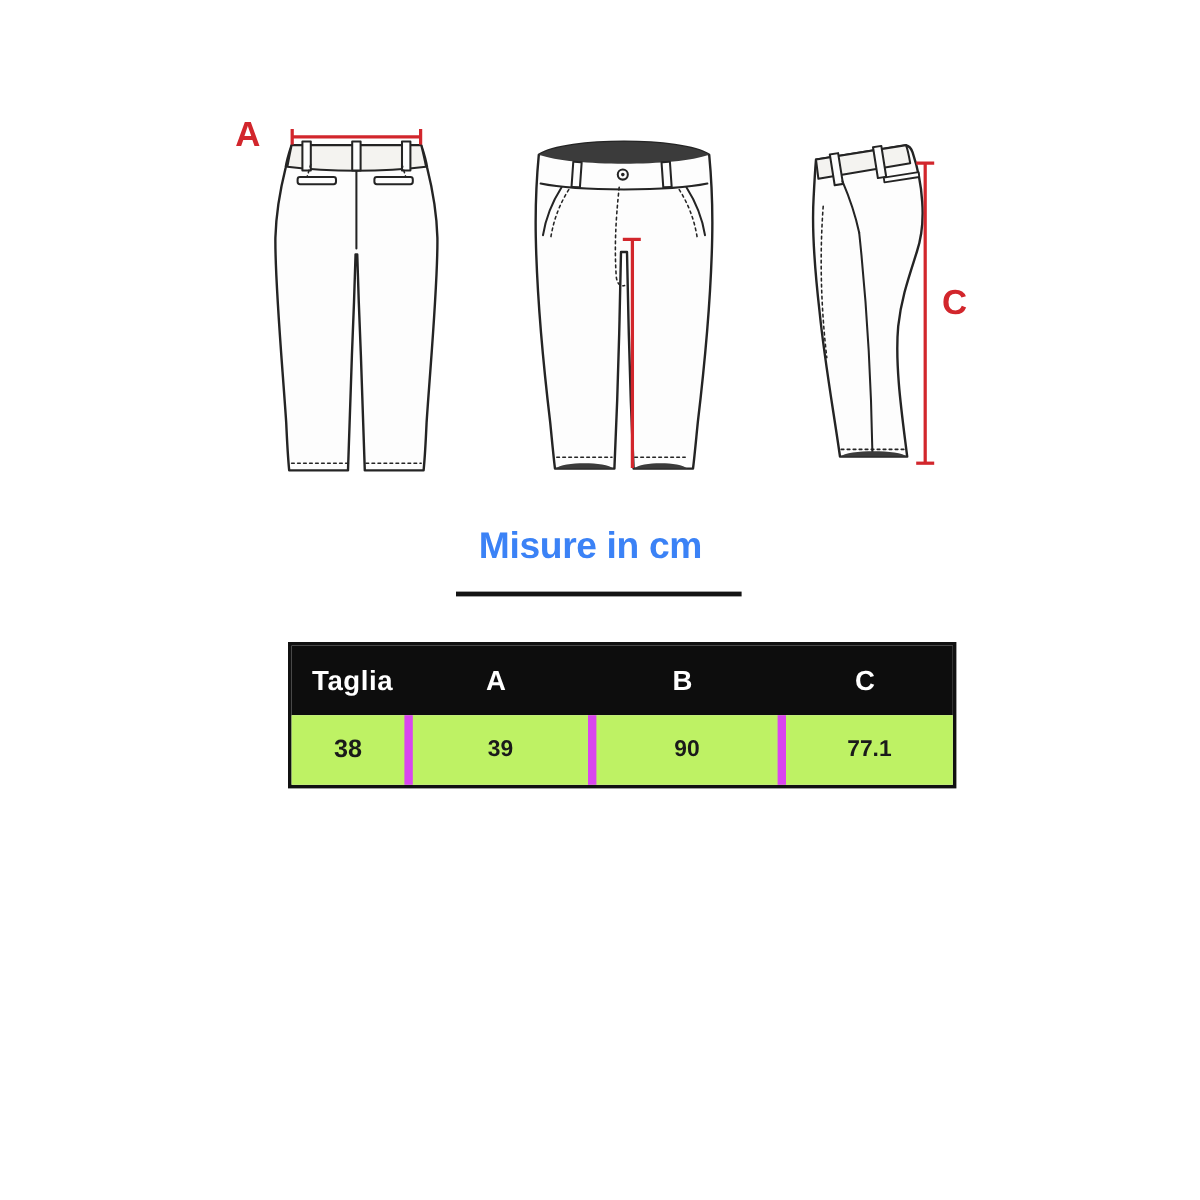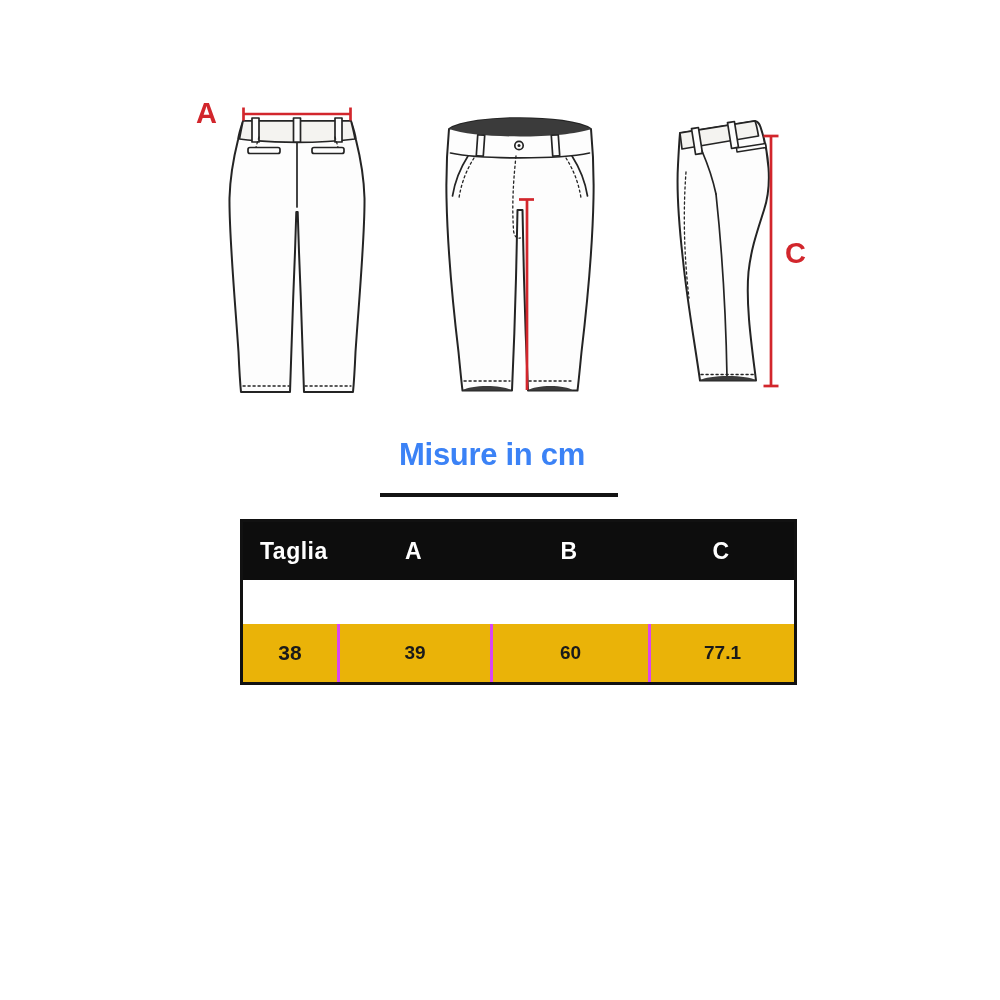--- a/index.html
+++ b/index.html
@@ -27,35 +27,35 @@
   .dark-fill{fill:var(--dark);stroke:none;}
   .thin{stroke-width:1.7;}
   .dash{stroke-width:1.3;stroke-dasharray:2.2 2.8;}
   .red-line{stroke:var(--accent);stroke-width:2.7;fill:none;}
   .title{
     position:absolute;left:292px;top:437px;width:400px;text-align:center;
     font-size:31px;font-weight:800;color:#3b82f6;letter-spacing:-0.3px;
   }
   .title-underline{position:absolute;left:380px;top:493px;width:238px;height:3.5px;background:#141414;}
   .size-table{
-    position:absolute;left:240px;top:519px;width:557px;border:3px solid #111;background:#fff;
+    position:absolute;left:240px;top:535px;width:557px;border:3px solid #111;background:#fff;
   }
   .t-head,.t-row{display:grid;grid-template-columns:94fr 153fr 158fr 146fr;}
   .t-head{background:var(--thead-bg);height:58px;}
   .th{
     color:var(--thead-text);font-weight:800;font-size:23px;letter-spacing:0.5px;
     display:flex;align-items:center;justify-content:center;
   }
   .th.first{justify-content:flex-start;padding-left:17px;}
-  .t-row{height:58px;background:#eab308;margin-top:44px;}
+  .t-row{height:58px;background:#bef264;}
   .td{
     display:flex;align-items:center;justify-content:center;
     font-size:19px;font-weight:700;color:#1a1a1a;
   }
-  .td + .td{border-left:3px solid #d946ef;}
+  .td + .td{border-left:7px solid #d946ef;}
   .td.first{font-size:21px;font-weight:800;}
 </style>
 </head>
 <body>
 
 <div class="canvas">
 
   <div class="measure-label" style="left:196px;top:99px;">A</div>
 
   <svg class="view-svg" style="left:225px;top:100px;" width="150" height="300" viewBox="225 100 150 300">
@@ -203,18 +203,18 @@
   <div class="size-table">
     <div class="t-head">
       <div class="th first">Taglia</div>
       <div class="th">A</div>
       <div class="th">B</div>
       <div class="th">C</div>
     </div>
     <div class="t-row">
       <div class="td first">38</div>
       <div class="td">39</div>
-      <div class="td">60</div>
+      <div class="td">90</div>
       <div class="td">77.1</div>
     </div>
   </div>
 
 </div>
 
 </body></html>

